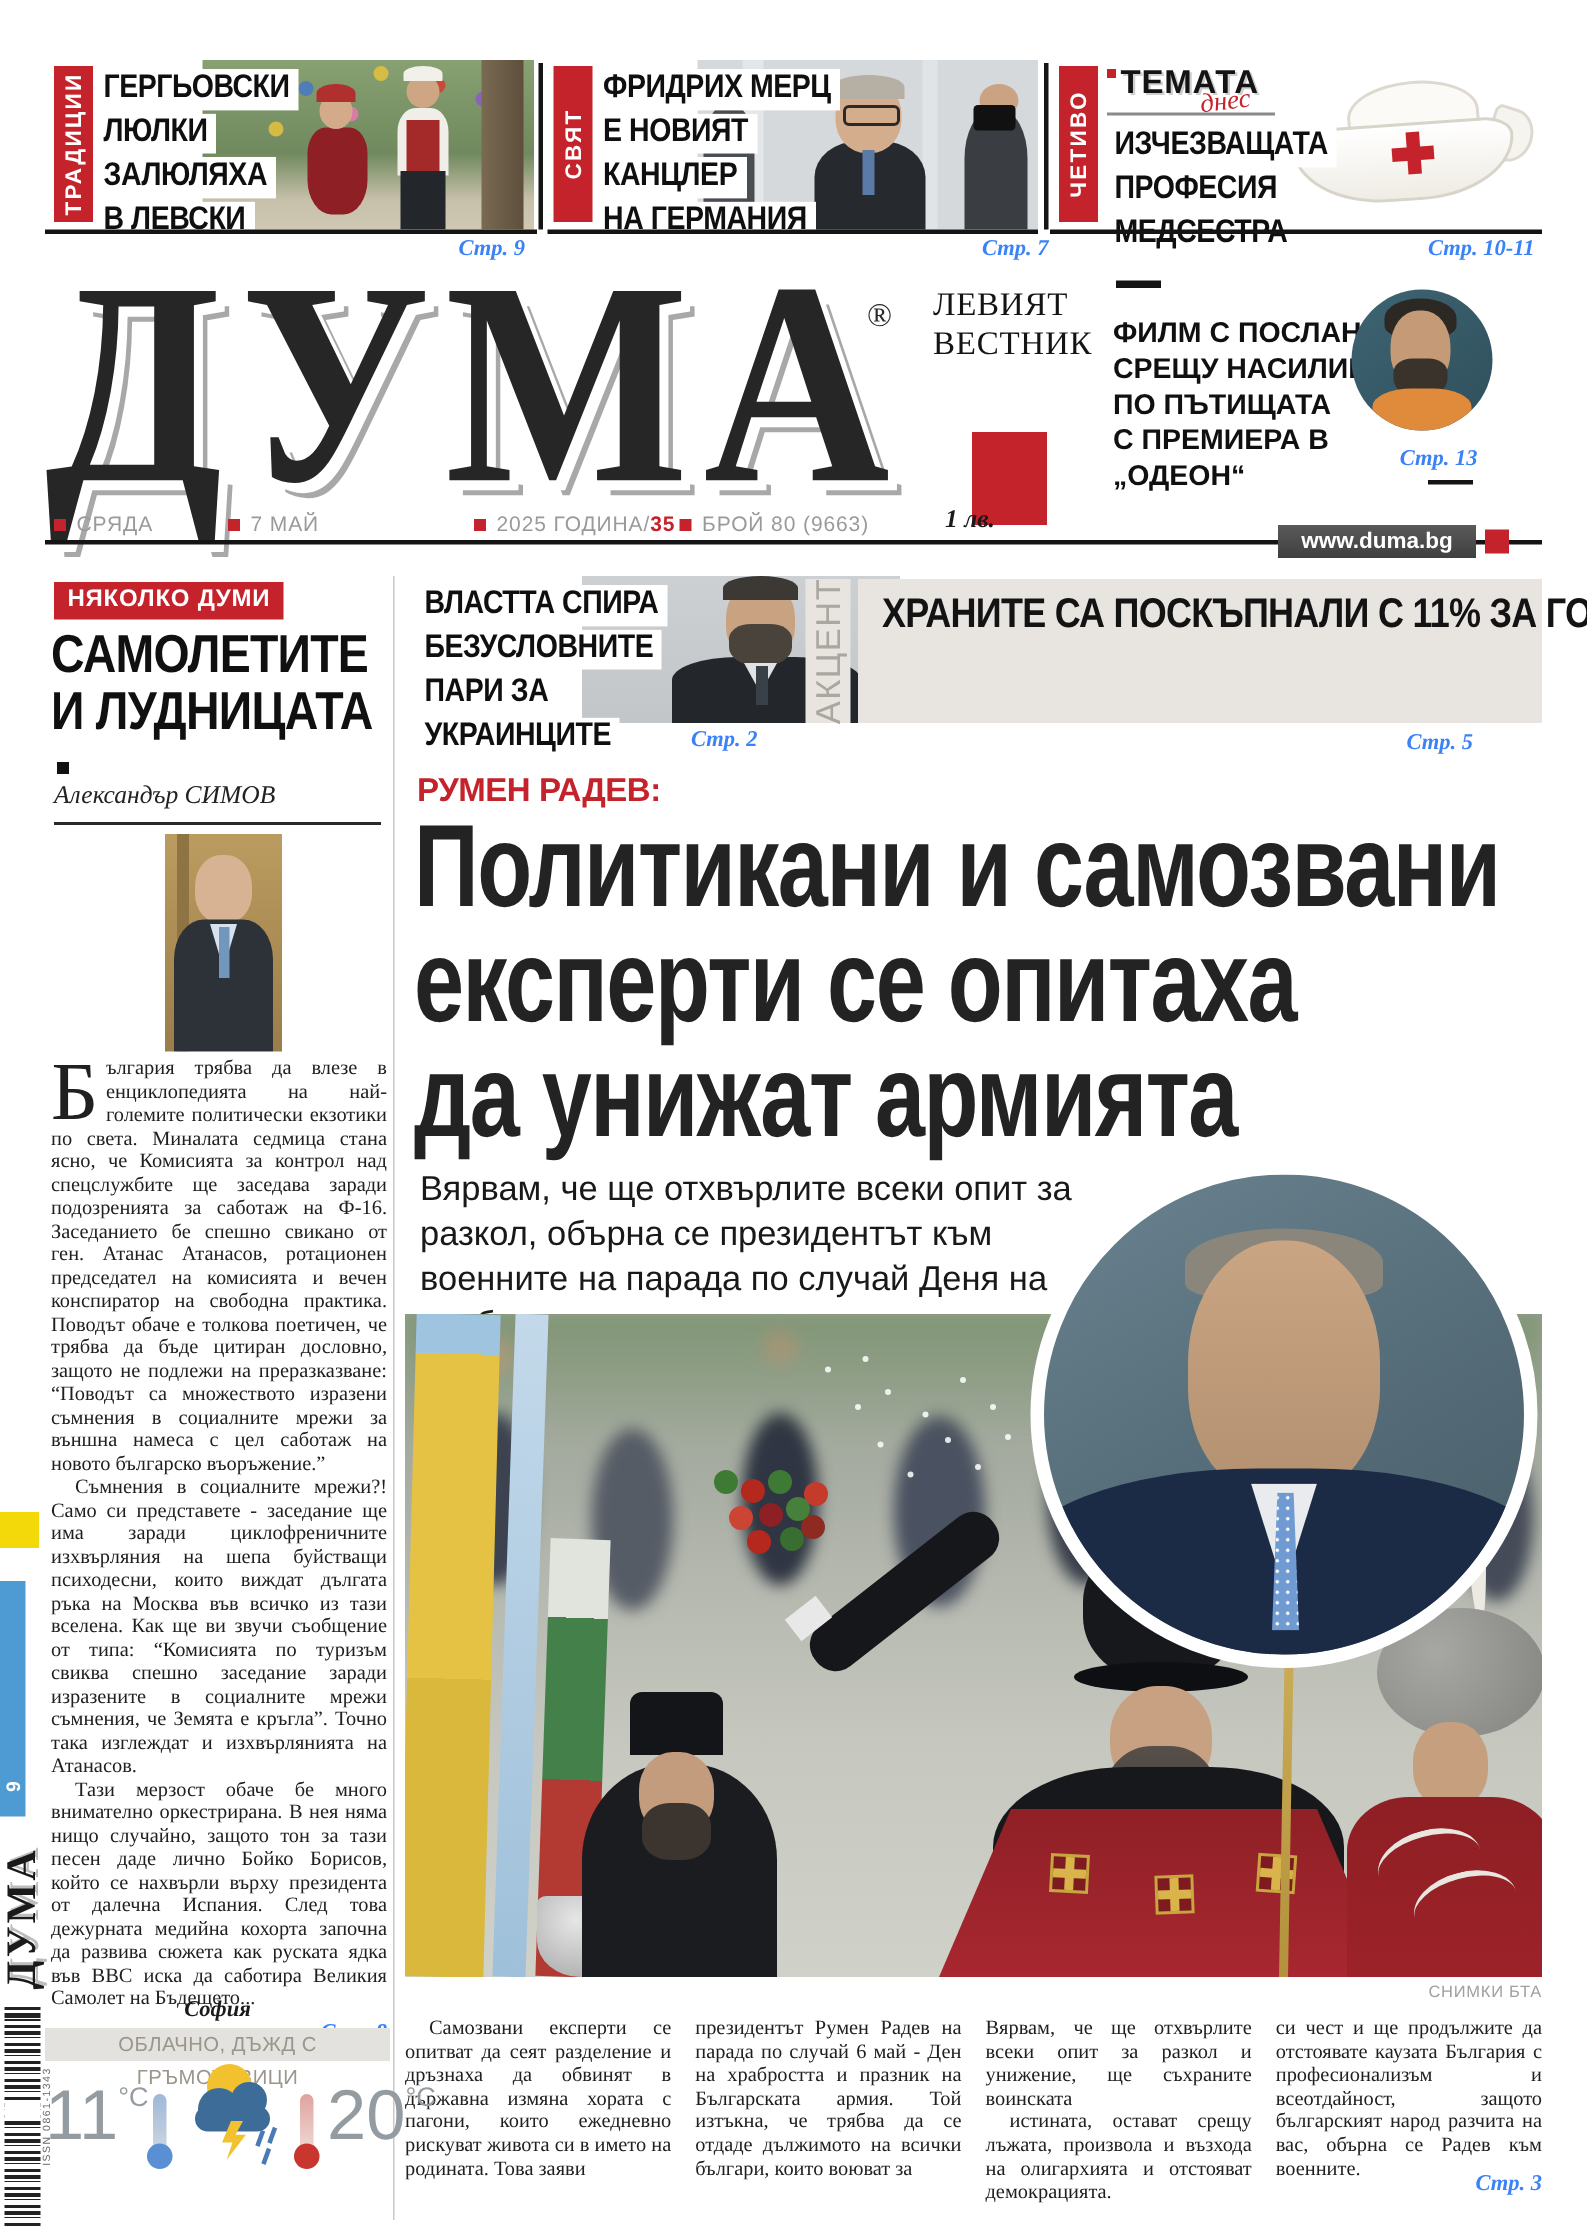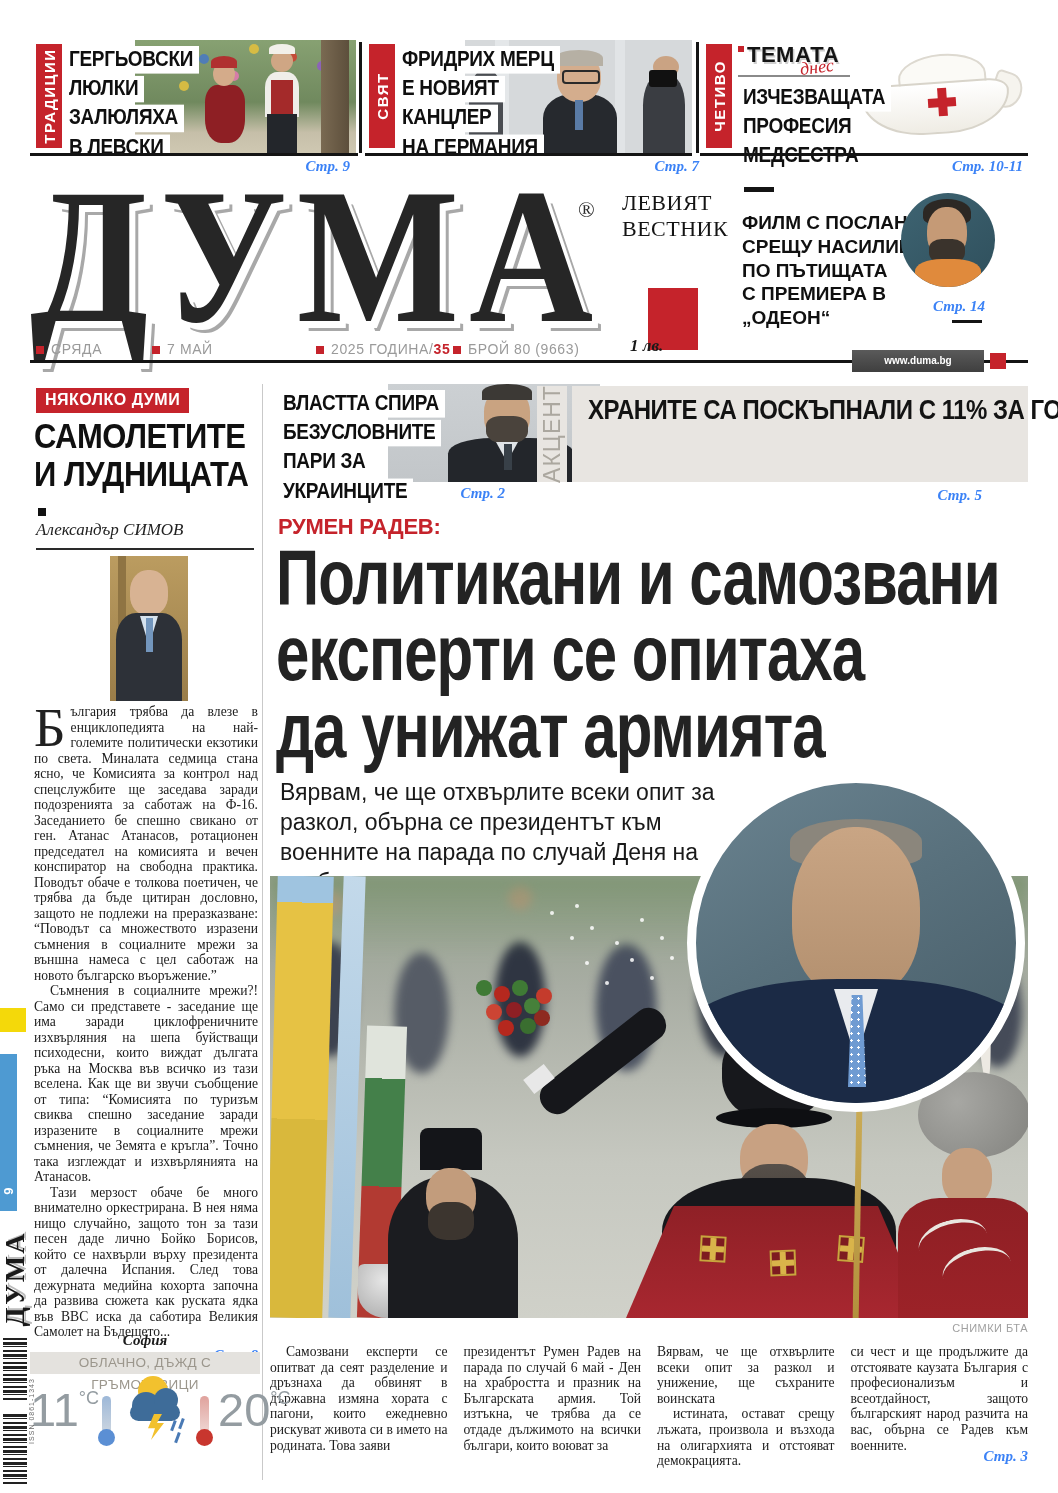--- a/index.html
+++ b/index.html
@@ -129,30 +129,30 @@
       <div>СРЕЩУ НАСИЛИЕТО</div>
       <div>ПО ПЪТИЩАТА</div>
       <div>С ПРЕМИЕРА В „ОДЕОН“</div>
     </div>
   <div class="abs" style="left:901px;top:193px;width:94px;height:94px;border-radius:50%;overflow:hidden;background:linear-gradient(140deg,#3e6472,#2f4f5c);">
     <div style="position:absolute;left:22px;top:6px;width:48px;height:26px;background:#2c2824;border-radius:50% 50% 30% 30%;"></div>
     <div style="position:absolute;left:26px;top:14px;width:40px;height:52px;background:#c59a76;border-radius:46%;"></div>
     <div style="position:absolute;left:28px;top:46px;width:36px;height:26px;background:#3a332c;border-radius:35% 35% 48% 48%;"></div>
     <div style="position:absolute;left:14px;top:66px;width:66px;height:30px;background:#e08a3c;border-radius:40% 40% 0 0;"></div>
   </div>
-  <div class="abs pageref" style="left:900px;top:298px;width:85px;text-align:right;">Стр. 14</div>
+  <div class="abs pageref" style="left:900px;top:298px;width:85px;text-align:right;">Стр. 13</div>
   <div class="abs" style="left:952px;top:320px;width:30px;height:3px;background:#141414;"></div>
 
   <div class="dateitem" style="left:36px;"><span class="rsq"></span><span>СРЯДА</span></div>
   <div class="dateitem" style="left:152px;"><span class="rsq"></span><span>7 МАЙ</span></div>
   <div class="dateitem" style="left:276px;margin-left:40px;"><span class="rsq"></span><span>2025 ГОДИНА/</span><span style="color:#c5232b;font-weight:700;">35</span></div>
   <div class="dateitem" style="left:405px;padding-left:48px;"><span class="rsq"></span><span>БРОЙ 80 (9663)</span></div>
   <div class="abs serif" style="left:630px;top:336px;font-style:italic;font-weight:700;font-size:17px;">1 лв.</div>
   <div class="abs blackline" style="left:30px;top:360px;width:998px;height:3px;"></div>
-  <div class="abs" style="left:852px;top:350px;width:132px;height:22px;background:linear-gradient(#5a5a5a,#3f3f3f);color:#fff;font-weight:700;font-size:10px;text-align:center;line-height:22px;z-index:3;">www.duma.bg</div>
+  <div class="abs" style="left:852px;top:350px;width:132px;height:22px;background:linear-gradient(#5a5a5a,#3f3f3f);color:#fff;font-weight:700;font-size:15px;text-align:center;line-height:22px;z-index:3;">www.duma.bg</div>
   <div class="abs" style="left:990px;top:353px;width:16px;height:16px;background:#c5232b;z-index:3;"></div>
 
   <div class="abs" style="left:36px;top:388px;display:table;background:#c5232b;color:#fff;font-weight:700;font-size:16px;padding:3px 9px 4px;letter-spacing:0.5px;">НЯКОЛКО ДУМИ</div>
   <div class="abs cond" style="left:34px;top:418px;font-size:31px;font-weight:700;line-height:1.06;letter-spacing:-0.5px;color:#101010;">
       <div>САМОЛЕТИТЕ</div>
       <div>И ЛУДНИЦАТА</div>
     </div>
   <div class="abs" style="left:38px;top:508px;width:8px;height:8px;background:#111;"></div>
   <div class="abs serif" style="left:36px;top:520px;font-style:italic;font-size:17px;color:#222;">Александър СИМОВ</div>
   <div class="abs" style="left:36px;top:548px;width:218px;height:2px;background:#2a2a2a;"></div>

